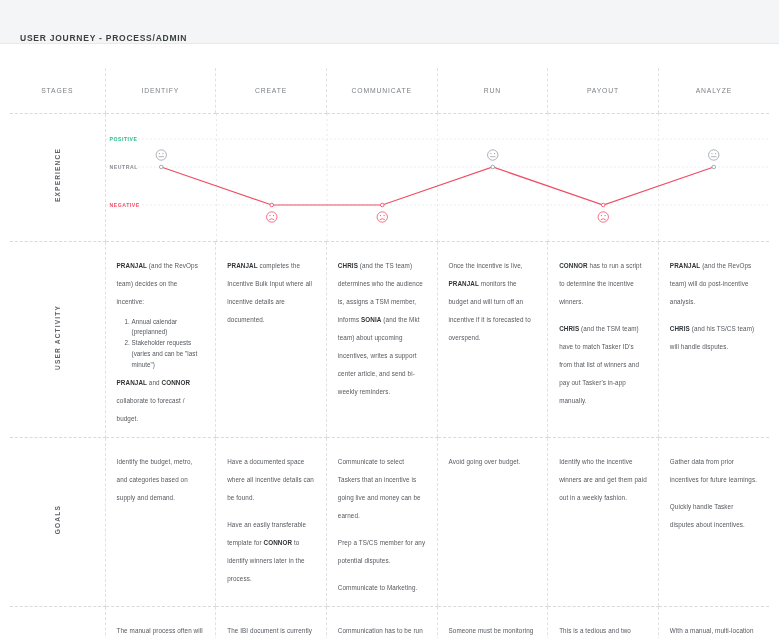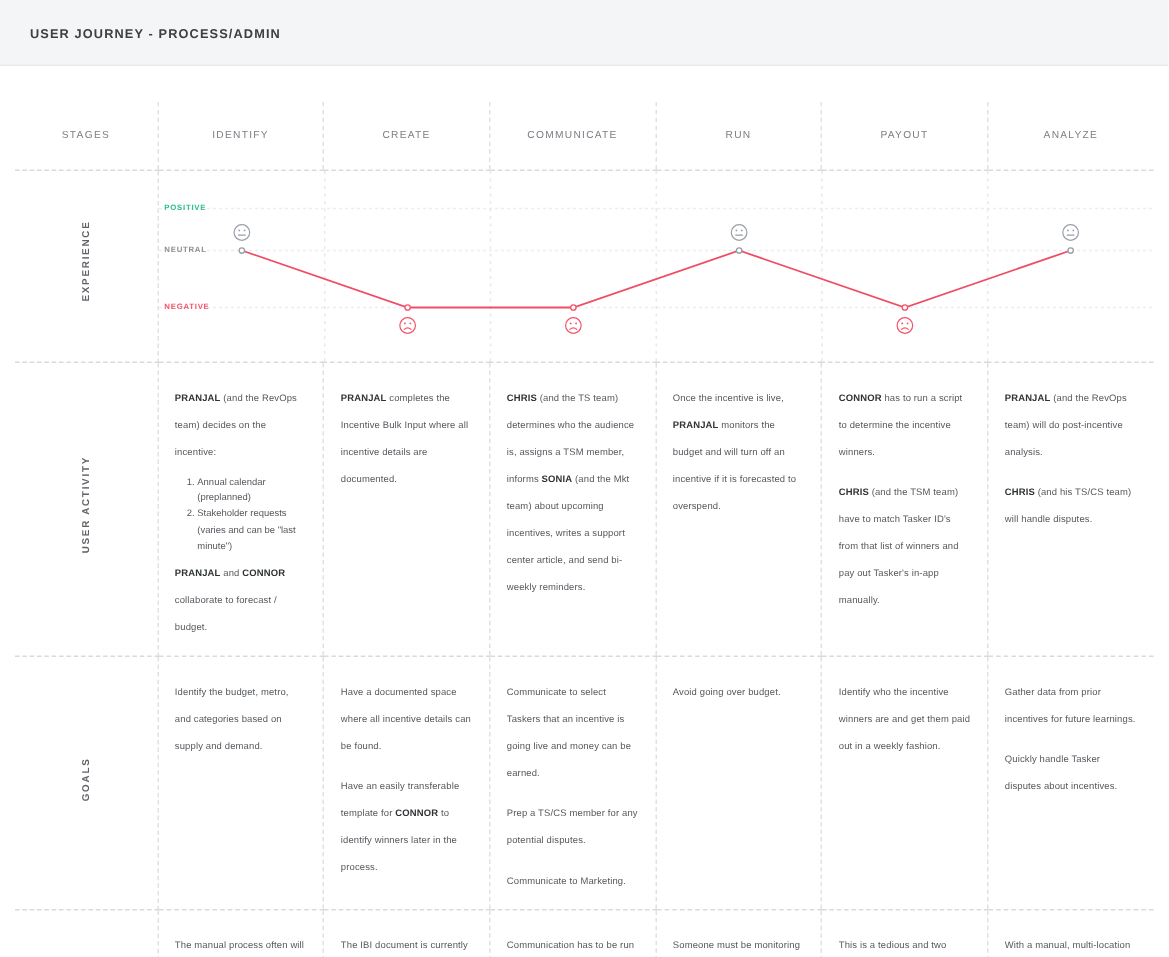--- a/index.html
+++ b/index.html
@@ -8,21 +8,21 @@
     background:#ffffff;
     font-family:"Liberation Sans", sans-serif;
     overflow:hidden;
   }
 
   
   #header-bar{
     height:44px;
     background:#f4f5f6;
     border-bottom:1px solid #e7e9ea;
-    display:flex; align-items:center;
+    display:flex; align-items:flex-end;
     padding-left:20px;
   }
   #page-title{
     font-size:8.5px; font-weight:bold;
     letter-spacing:.75px;
     color:#3c4043;
   }
 
   
   #board{

